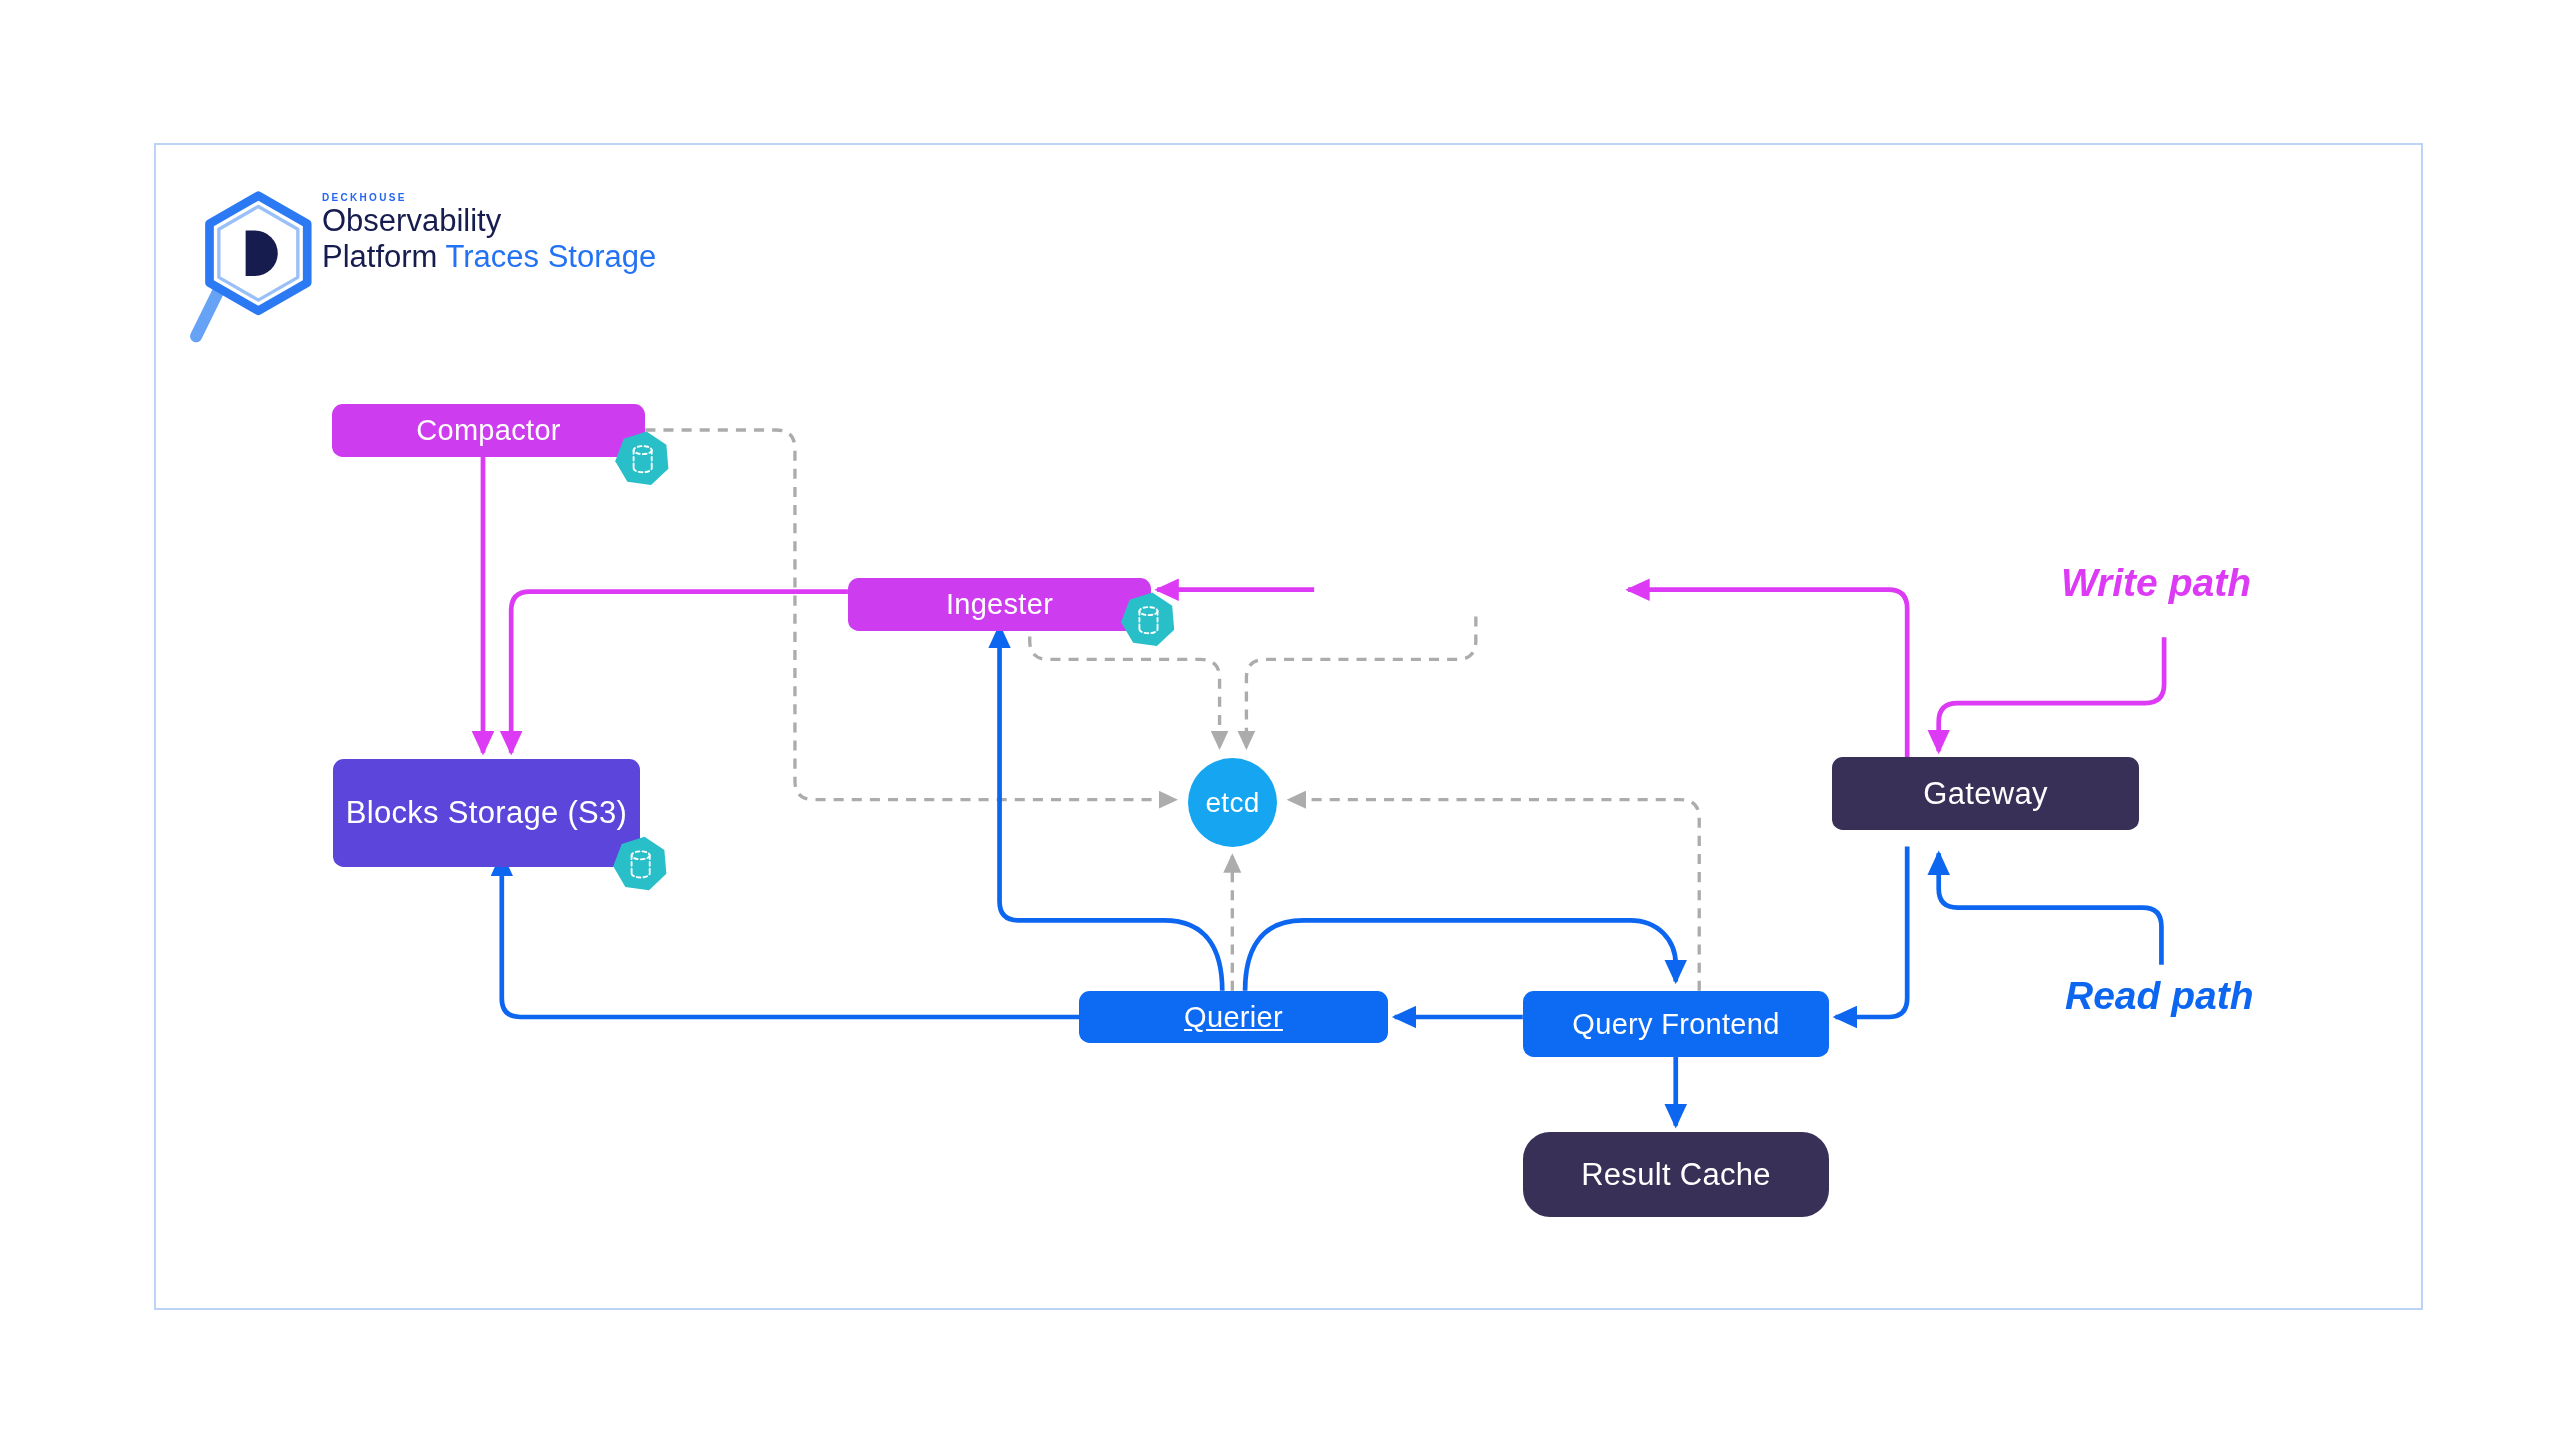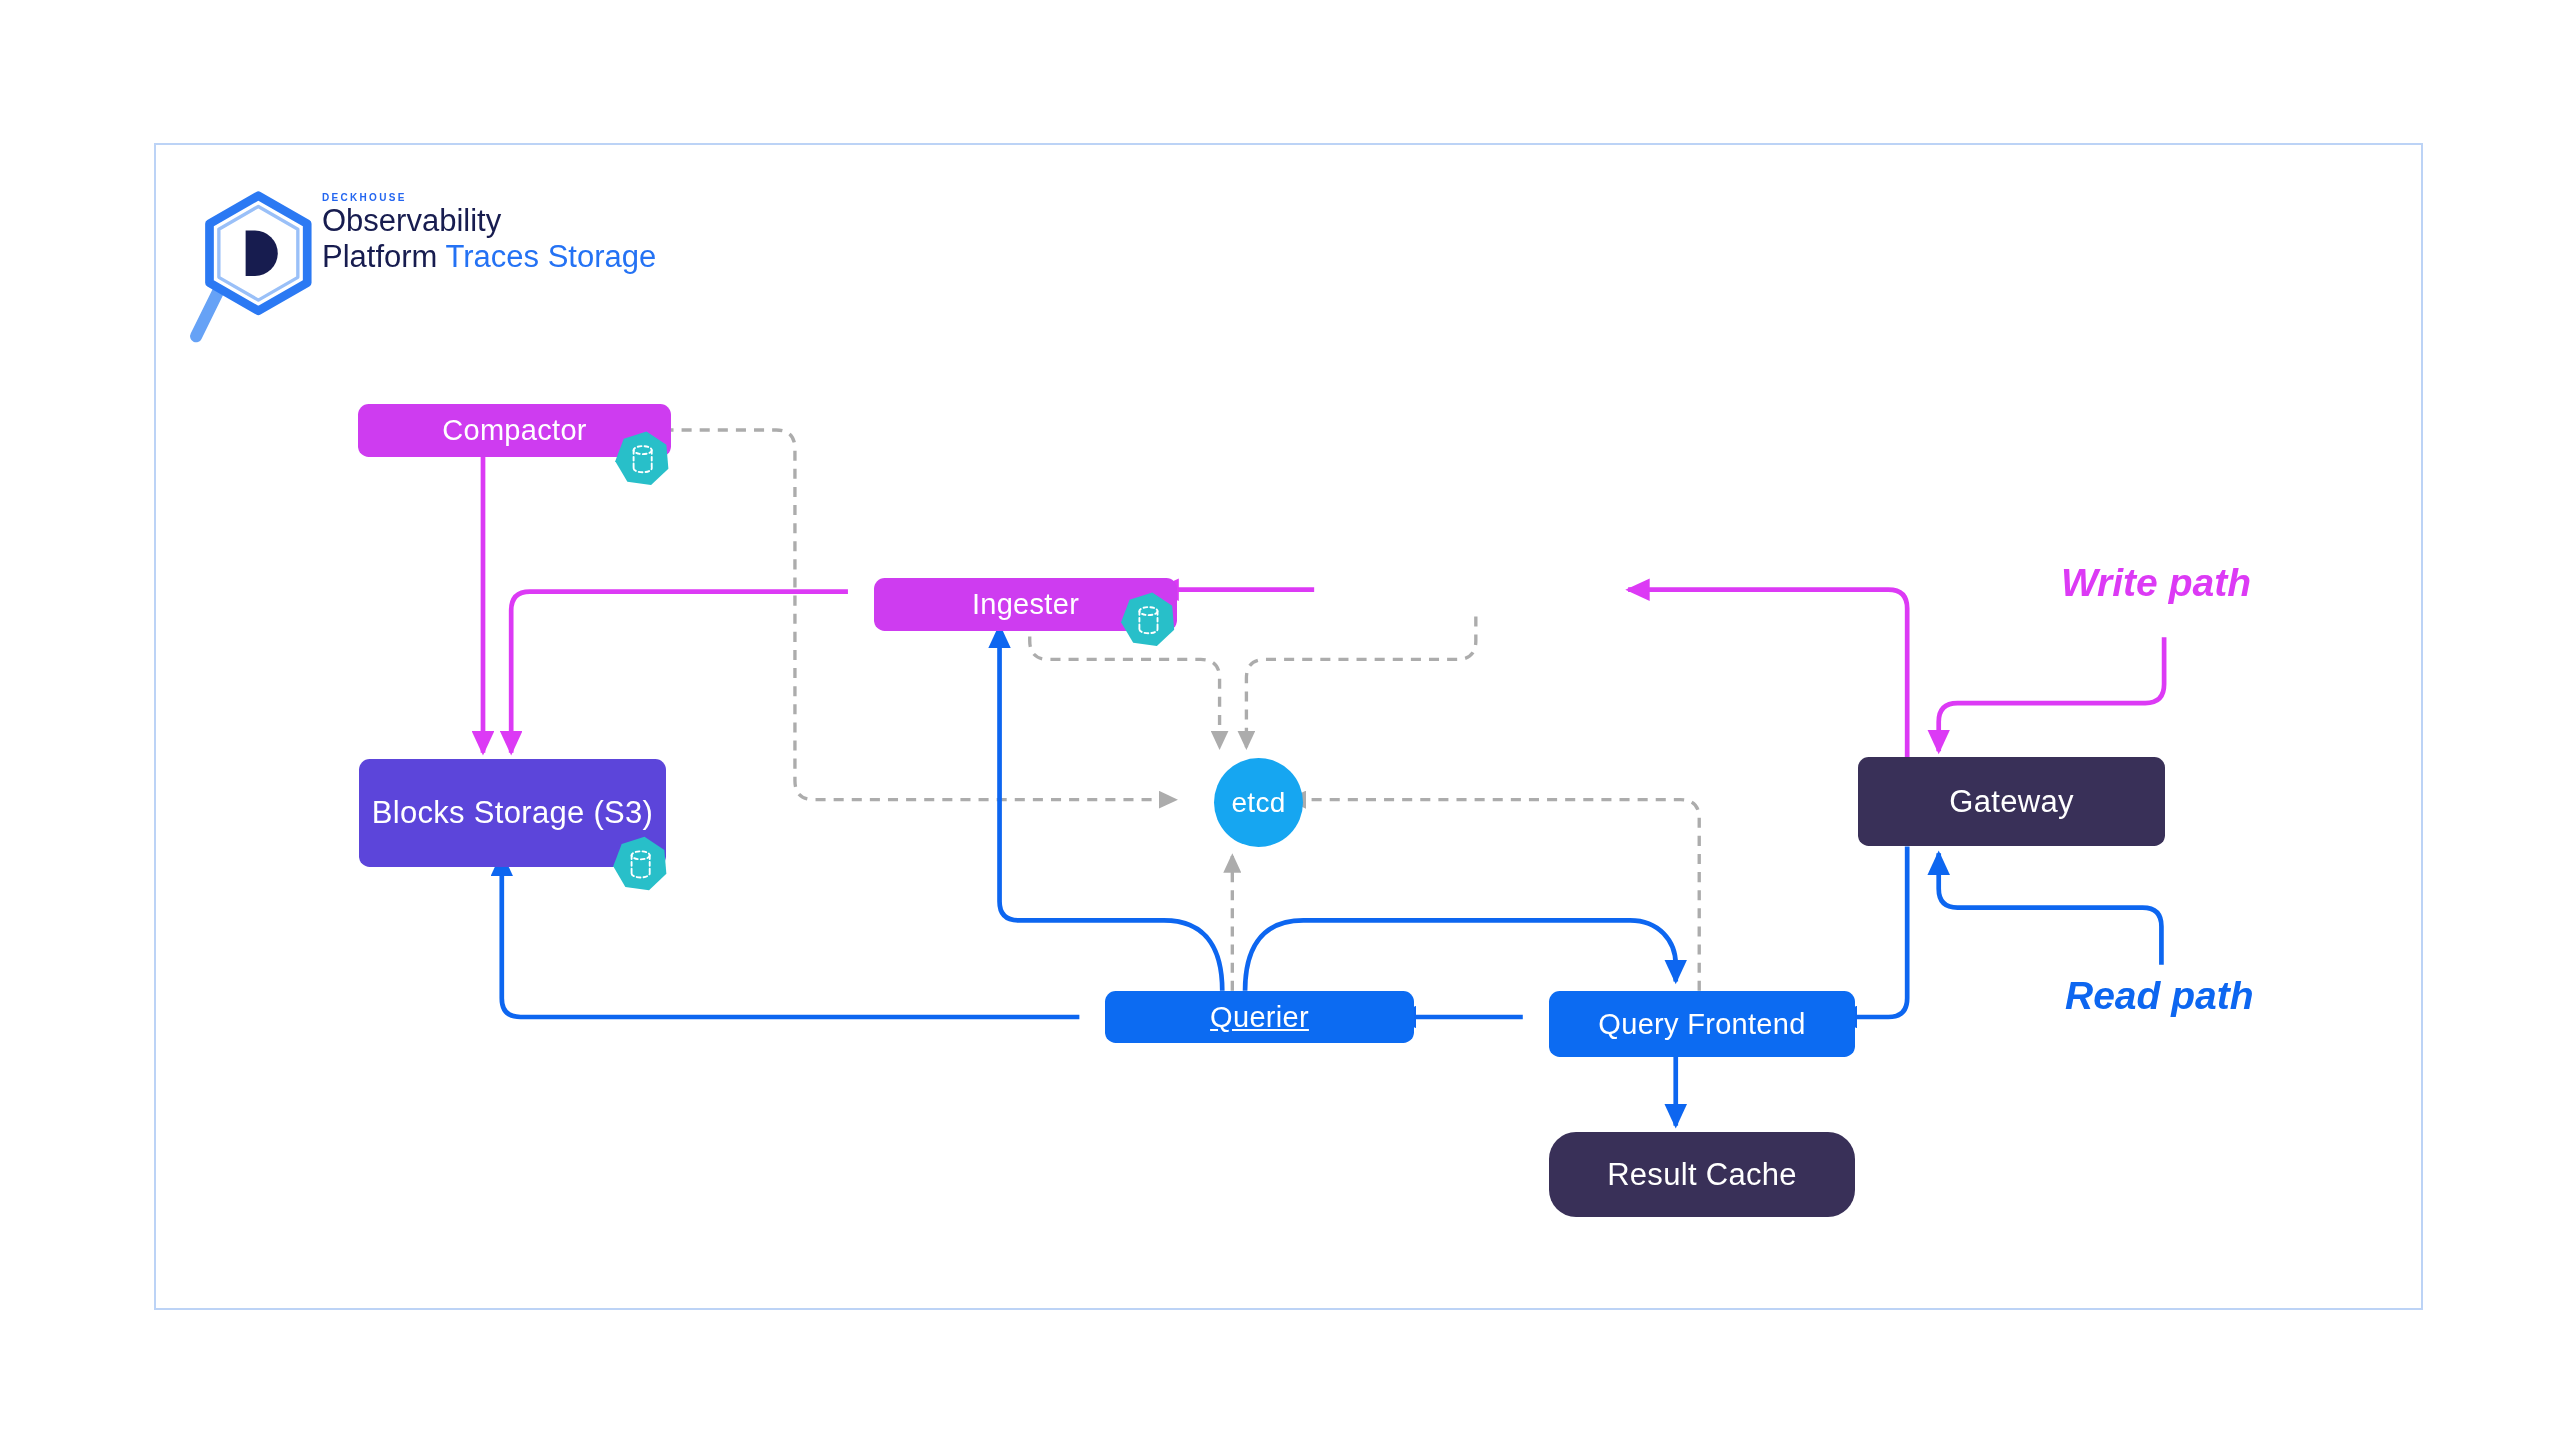--- a/index.html
+++ b/index.html
@@ -16,32 +16,32 @@
   #edges{z-index:1;}
   #badges{z-index:3;pointer-events:none;}
 
   .edge{fill:none;}
   .edge-write{stroke:var(--c-write,#DC3AF5);stroke-width:7px;}
   .edge-read{stroke:var(--c-read,#0D66F0);stroke-width:7px;}
   .edge-sync{stroke:var(--c-sync,#ACACAC);stroke-width:5px;stroke-dasharray:15 12;}
 
   
   .node{position:absolute;z-index:2;display:flex;align-items:center;justify-content:center;
-        color:#ffffff;font-size:29px;border-radius:10.7px;letter-spacing:0.3px;margin-left:26px;}
+        color:#ffffff;font-size:29px;border-radius:10.7px;letter-spacing:0.3px;}
   .fill-magenta{background:var(--c-node_magenta,#CE3CF0);}
   .fill-purple{background:var(--c-node_purple,#5C45DA);}
   .fill-dark{background:var(--c-node_dark,#393058);}
   .fill-blue{background:var(--c-node_blue,#0C6BF2);}
   .fill-etcd{background:var(--c-etcd_blue,#16A6F1);}
 
   .n-compactor{left:332px;top:404px;width:313px;height:53px;}
   .n-ingester{left:848px;top:578px;width:303px;height:53px;}
   .n-distributor{left:1314px;top:564px;width:307px;height:53px;}
   .n-blocks{left:333px;top:759px;width:307px;height:108px;font-size:31px;}
-  .n-gateway{left:1832px;top:757px;width:307px;height:89px;font-size:31px;}
+  .n-gateway{left:1832px;top:757px;width:307px;height:73px;font-size:31px;}
   .n-querier{left:1079px;top:991px;width:309px;height:52px;text-decoration:underline;}
   .n-qf{left:1523px;top:991px;width:306px;height:66px;}
   .n-cache{left:1523px;top:1132px;width:306px;height:85px;font-size:31px;border-radius:27px;}
   .n-etcd{left:1188px;top:758px;width:89px;height:89px;border-radius:50%;font-size:28px;}
 
   
   .annot{position:absolute;z-index:2;font-size:39px;font-weight:bold;font-style:italic;white-space:nowrap;}
   .annot-write{left:2061px;top:561px;color:var(--c-write,#DC3AF5);}
   .annot-read{left:2065px;top:974px;color:var(--c-read,#0D66F0);}
 

